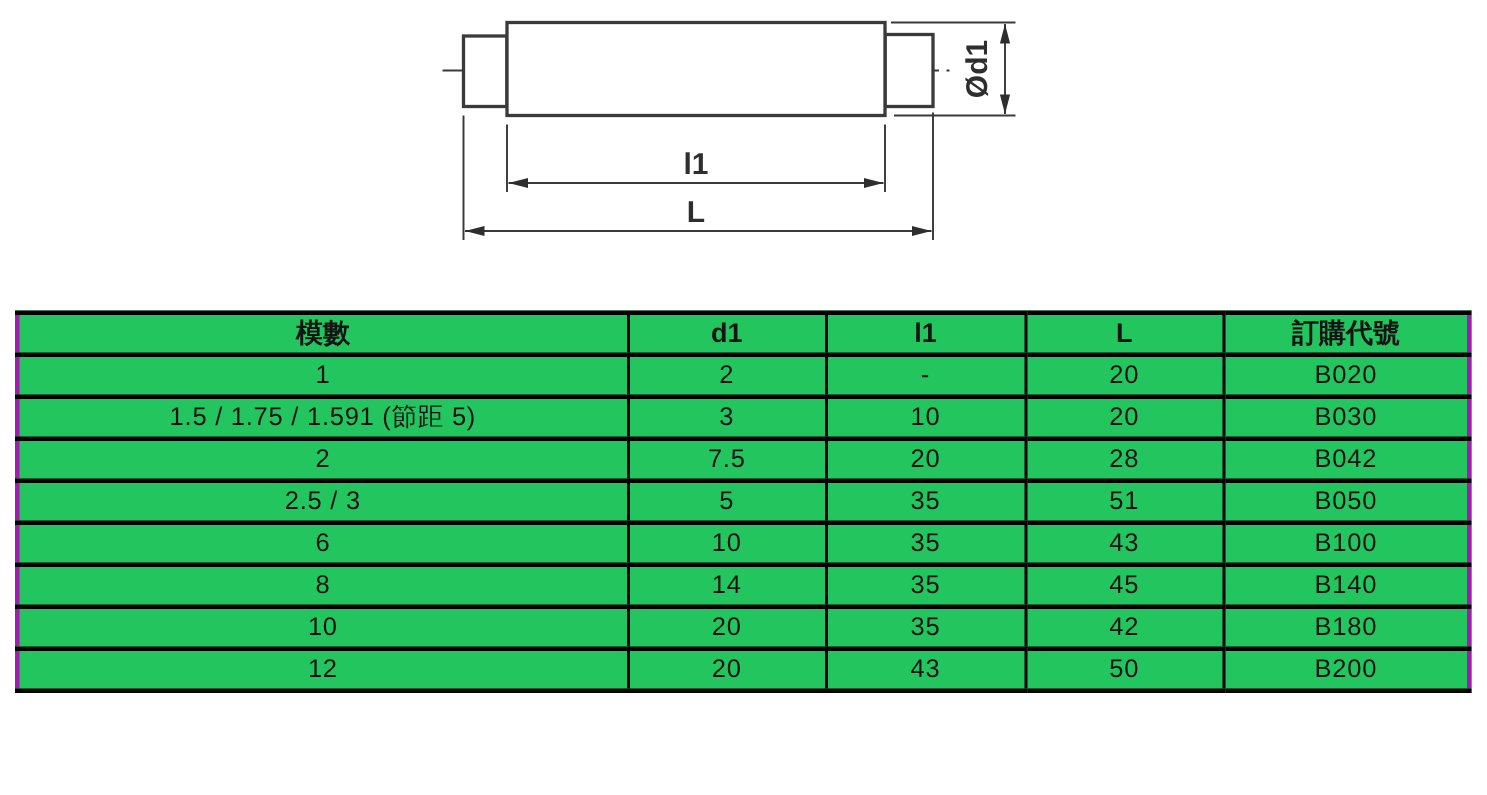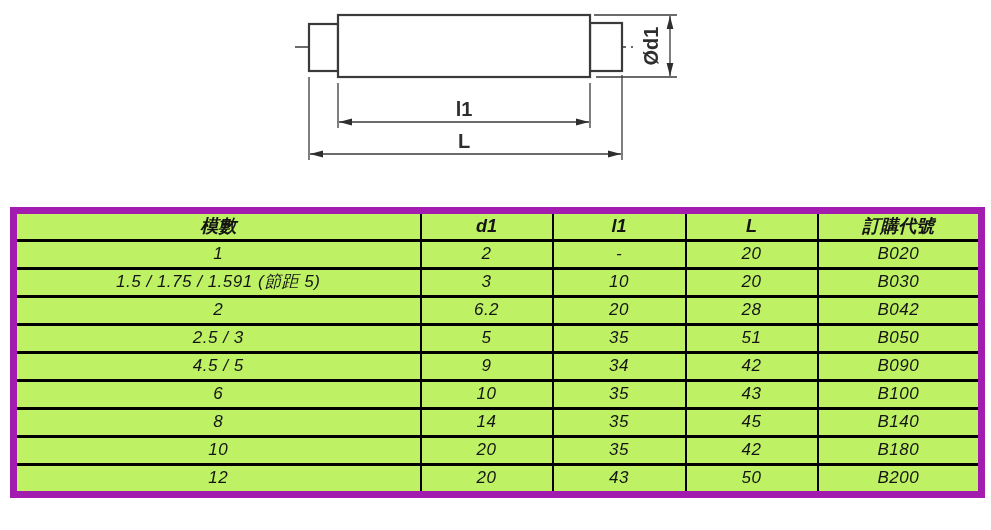--- a/index.html
+++ b/index.html
@@ -16,23 +16,22 @@
     font-weight: bold;
     font-size: 20px;
     fill: #2e2e2e;
   }
   #spec-table {
     position: absolute;
     left: 10px; top: 207px;
     width: 968px;
     border-collapse: collapse;
     table-layout: fixed;
-    background: #bef264;
-    border: 7px solid #a21caf;
-    font-style: italic;
+    background: #22c55e;
+    border: 3px solid #a21caf;
   }
   #spec-table th, #spec-table td {
     border-top: 3px solid #000000;
     border-bottom: 3px solid #000000;
     border-left: 2px solid #000000;
     border-right: 2px solid #000000;
     text-align: center;
     vertical-align: middle;
     padding: 0;
     height: 25px;
@@ -111,38 +110,31 @@
       </tr>
       <tr>
         <td>1.5  /  1.75  /  1.591 (節距 5)</td>
         <td>3</td>
         <td>10</td>
         <td>20</td>
         <td>B030</td>
       </tr>
       <tr>
         <td>2</td>
-        <td>6.2</td>
+        <td>7.5</td>
         <td>20</td>
         <td>28</td>
         <td>B042</td>
       </tr>
       <tr>
         <td>2.5  /  3</td>
         <td>5</td>
         <td>35</td>
         <td>51</td>
         <td>B050</td>
-      </tr>
-      <tr>
-        <td>4.5  /  5</td>
-        <td>9</td>
-        <td>34</td>
-        <td>42</td>
-        <td>B090</td>
       </tr>
       <tr>
         <td>6</td>
         <td>10</td>
         <td>35</td>
         <td>43</td>
         <td>B100</td>
       </tr>
       <tr>
         <td>8</td>

